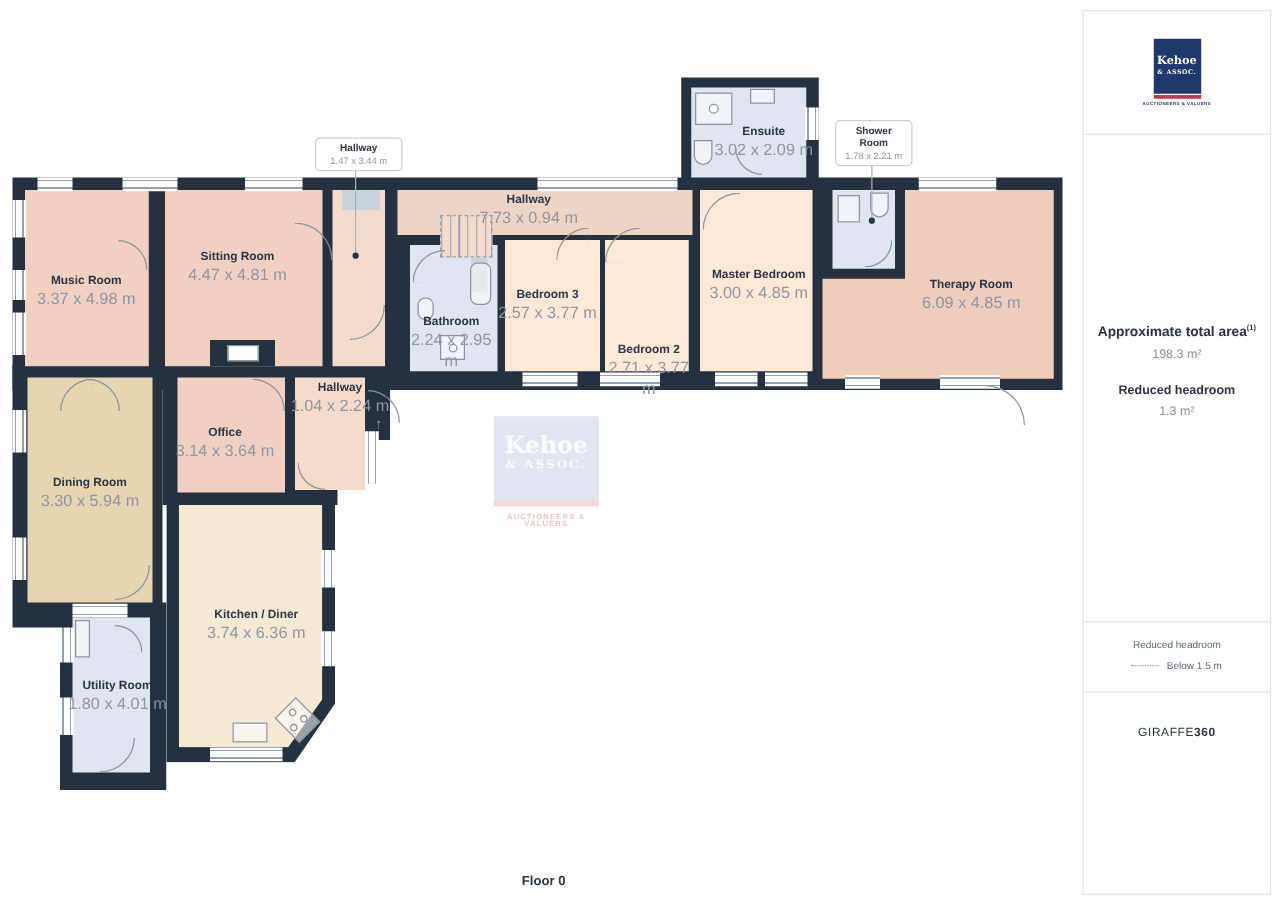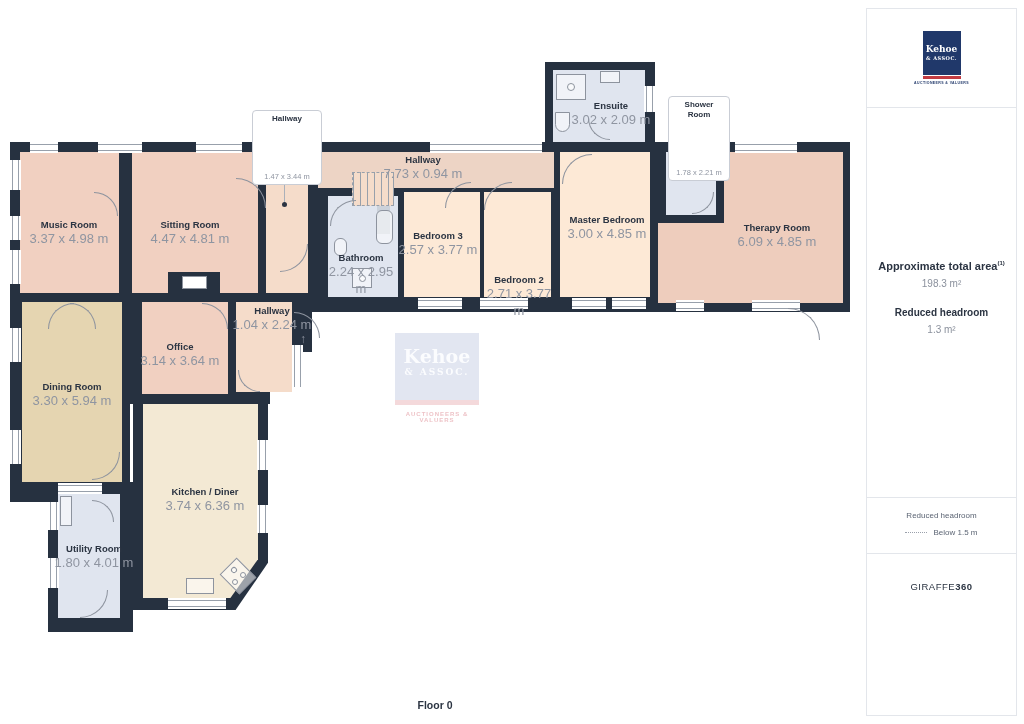--- a/index.html
+++ b/index.html
@@ -24,21 +24,21 @@
   .stairs{position:absolute;background-color:#f5dcca;border:1px dashed #98a0ab;
     background-image:repeating-linear-gradient(90deg,#98a0ab 0 1px,transparent 1px 7px);}
 
   
   .rlabel{position:absolute;text-align:center;line-height:1.3;pointer-events:none;}
   .rname{font-size:9.5px;font-weight:bold;color:#2b3442;}
   .rdims{font-size:13px;color:#8f95a1;}
   .callout{position:absolute;background:#fff;border:1px solid #c9cdd5;border-radius:4px;
     text-align:center;padding:3px 4px;line-height:1.25;}
   .callout .rname{font-size:8px;}
-  .callout .rdims{font-size:7.5px;margin-top:48px;}
+  .callout .rdims{font-size:7.5px;}
   .leader{position:absolute;width:0;border-left:1px solid #aab0b9;}
   .leaderdot{position:absolute;width:5px;height:5px;border-radius:50%;background:#2b3442;}
   .uparrow{position:absolute;color:#8d939e;font-size:12px;}
 
   .floorlabel{position:absolute;left:330px;top:699px;width:210px;text-align:center;
     font-size:10.5px;font-weight:bold;color:#2b3442;}
 
   
   .wm{position:absolute;left:395px;top:333px;width:84px;text-align:center;}
   .wm-box{background:#e2e6f1;height:72px;display:flex;flex-direction:column;align-items:center;justify-content:flex-start;}
@@ -174,21 +174,21 @@
   <div class="fx round" style="left:240px;top:572px;width:6px;height:6px;"></div>
   <div class="fx round" style="left:232px;top:579px;width:6px;height:6px;"></div>
 
   <div class="w" style="left:168px;top:272px;width:52px;height:21px;"></div>
   <div class="fx" style="left:182px;top:276px;width:25px;height:13px;background:#fff;"></div>
 
   <div class="rlabel" style="left:20px;top:219px;width:98px;">
     <div class="rname">Music Room</div>
     <div class="rdims">3.37 x 4.98 m</div>
   </div>
-  <div class="rlabel" style="left:132px;top:219px;width:116px;">
+  <div class="rlabel" style="left:132px;top:200px;width:116px;">
     <div class="rname">Sitting Room</div>
     <div class="rdims">4.47 x 4.81 m</div>
   </div>
   <div class="rlabel" style="left:333px;top:154px;width:180px;">
     <div class="rname">Hallway</div>
     <div class="rdims">7.73 x 0.94 m</div>
   </div>
   <div class="rlabel" style="left:563px;top:100px;width:96px;">
     <div class="rname">Ensuite</div>
     <div class="rdims">3.02 x 2.09 m</div>

